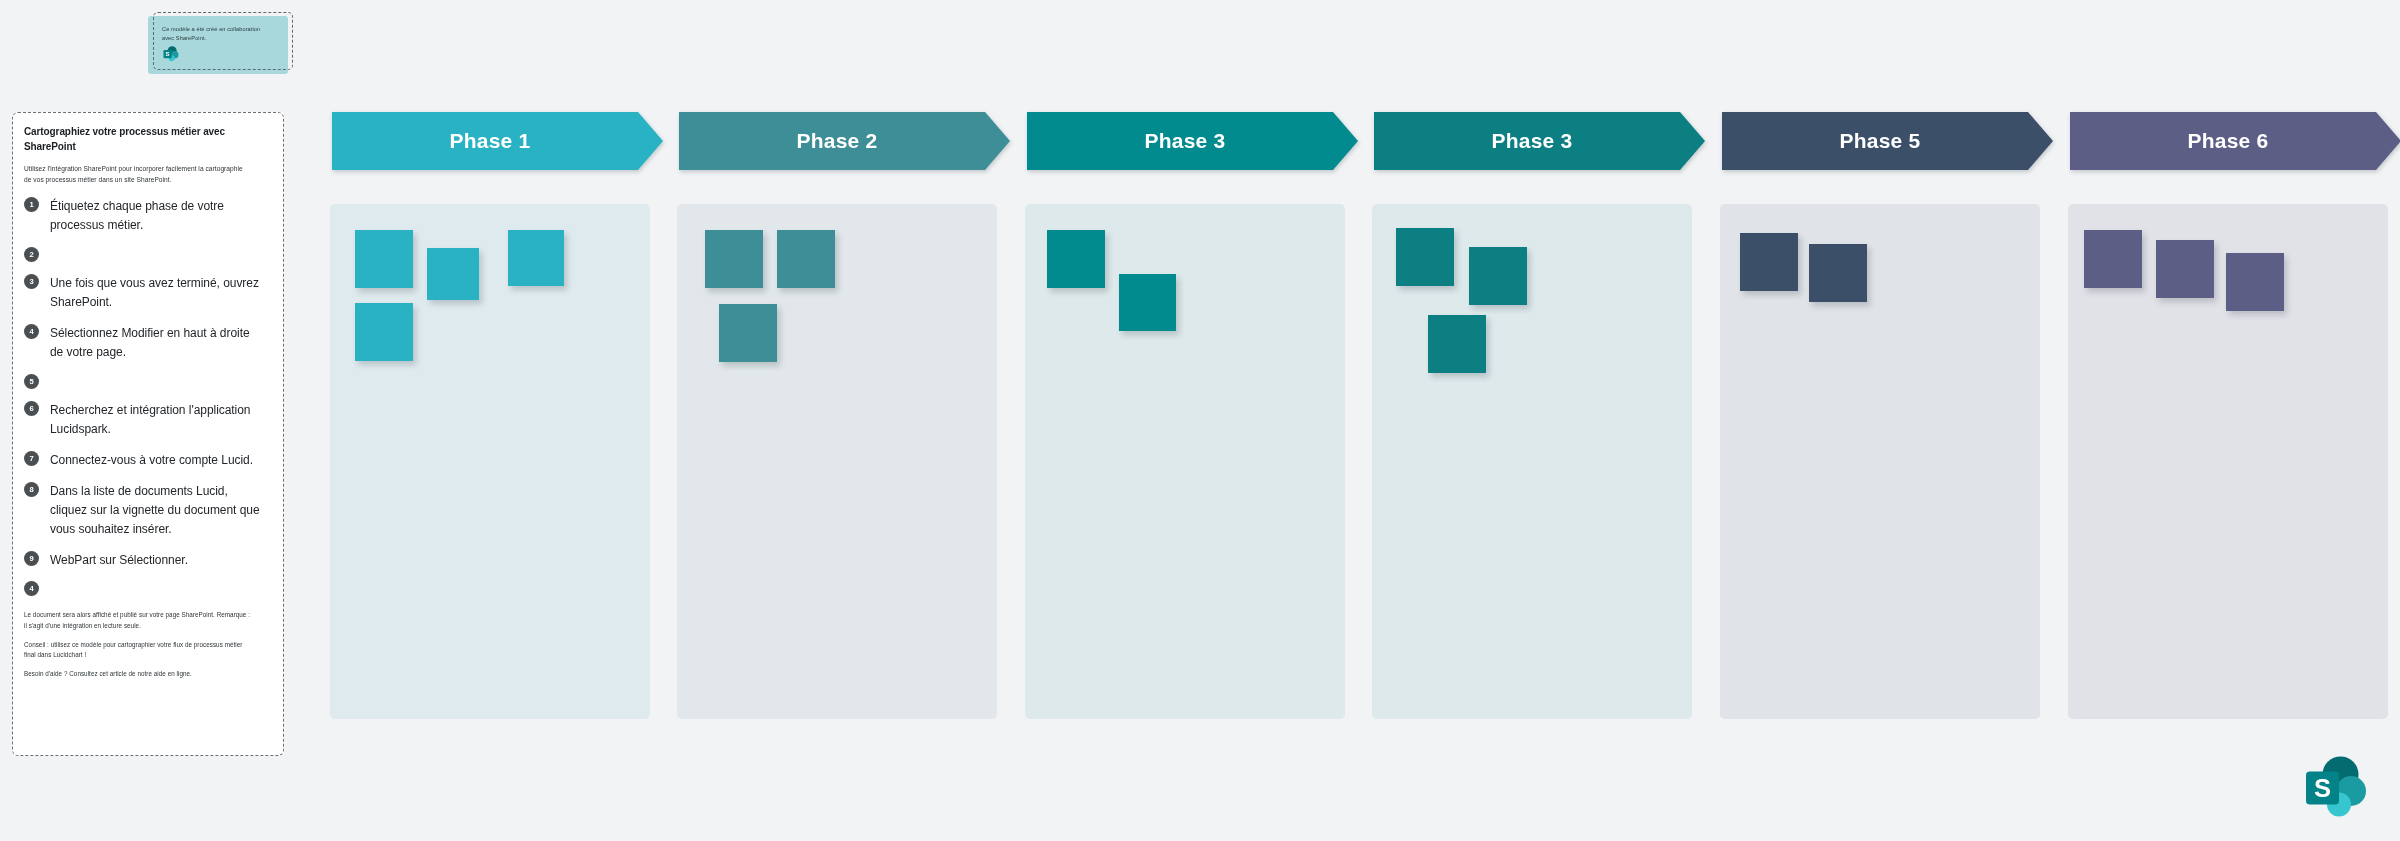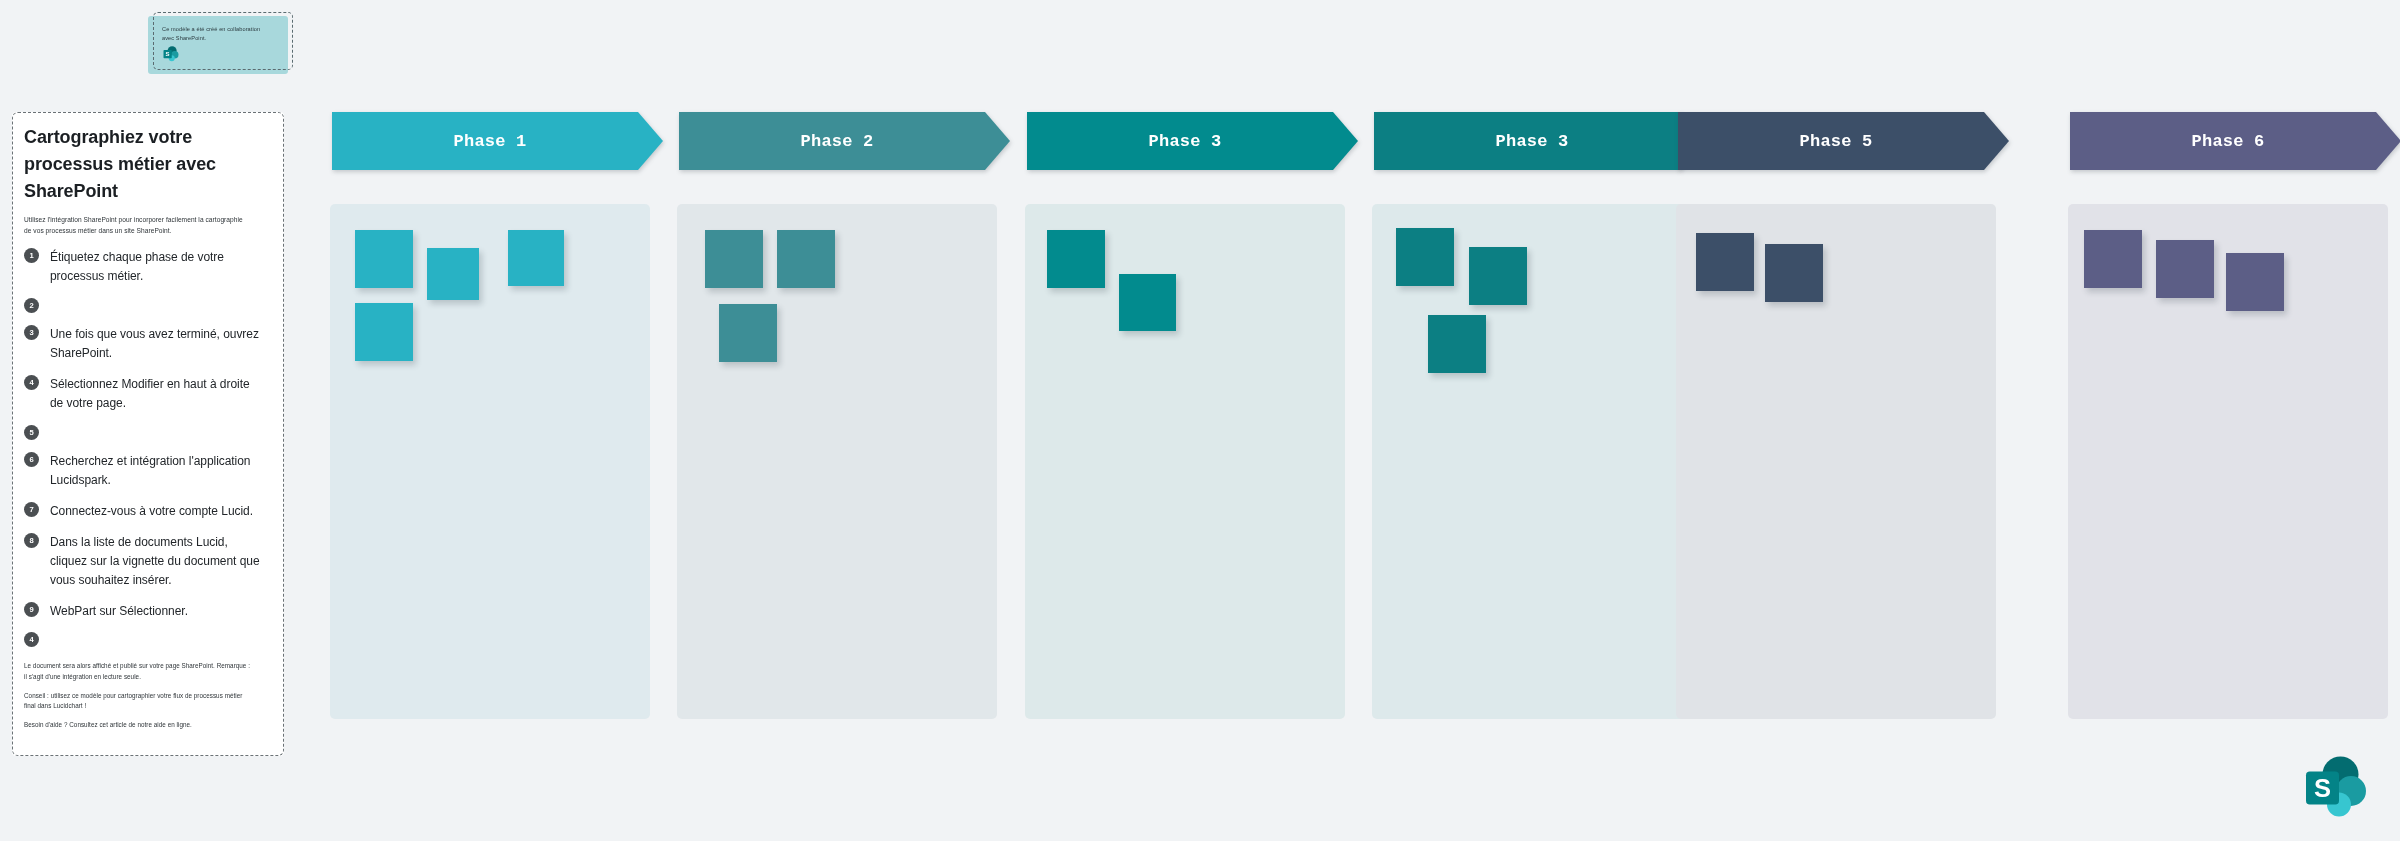--- a/index.html
+++ b/index.html
@@ -94,21 +94,21 @@
   }
   .panel-inner {
     position: absolute;
     left: 24px;
     top: 124px;
     width: 250px;
     box-sizing: border-box;
     padding: 0 14px 0 0;
   }
   .panel-title {
-    font-size: 18px;
+    font-size: 10px;
     font-weight: bold;
     color: #1b1f23;
     line-height: 1.5;
     letter-spacing: -.1px;
     margin: 0 0 10px 0;
     width: 232px;
   }
   .panel-lede {
     font-size: 6.6px;
     line-height: 1.6;
@@ -175,25 +175,24 @@
   .chevron-label {
     position: absolute;
     left: 0;
     top: 0;
     width: 320px;
     height: 62px;
     display: flex;
     align-items: center;
     justify-content: center;
     color: #ffffff;
-    font-size: 17px;
+    font-size: 21px;
     font-weight: bold;
     letter-spacing: .2px;
     pointer-events: none;
-    font-family: Liberation Mono, monospace;
   }
   .body-panel {
     position: absolute;
     top: 94px;
     left: 0;
     width: 320px;
     height: 515px;
     border-radius: 5px;
   }
   .note {
@@ -318,21 +317,21 @@
             <path d="M2,2 H308 L333,31 L308,60 H2 Z" fill="#0c7f83"></path>
           </svg>
           <span class="chevron-label">Phase 3</span>
         </div>
         <div class="body-panel" style="background: rgb(221, 233, 235);">
           <div class="note" style="left: 24px; top: 24px; width: 58px; height: 58px; background: rgb(12, 127, 131);"></div>
           <div class="note" style="left: 97px; top: 43px; width: 58px; height: 58px; background: rgb(12, 127, 131);"></div>
           <div class="note" style="left: 56px; top: 111px; width: 58px; height: 58px; background: rgb(12, 127, 131);"></div>
         </div>
       </div>
-      <div class="col" style="left: 1676px; width: 320px;">
+      <div class="col" style="left: 1720px; width: 320px;">
         <div class="chevron">
           <svg width="335" height="62" viewBox="0 0 335 62">
             <path d="M2,2 H308 L333,31 L308,60 H2 Z" fill="#3c4f68"></path>
           </svg>
           <span class="chevron-label">Phase 5</span>
         </div>
         <div class="body-panel" style="background: rgb(224, 227, 231);">
           <div class="note" style="left: 20px; top: 29px; width: 58px; height: 58px; background: rgb(60, 79, 104);"></div>
           <div class="note" style="left: 89px; top: 40px; width: 58px; height: 58px; background: rgb(60, 79, 104);"></div>
         </div>

